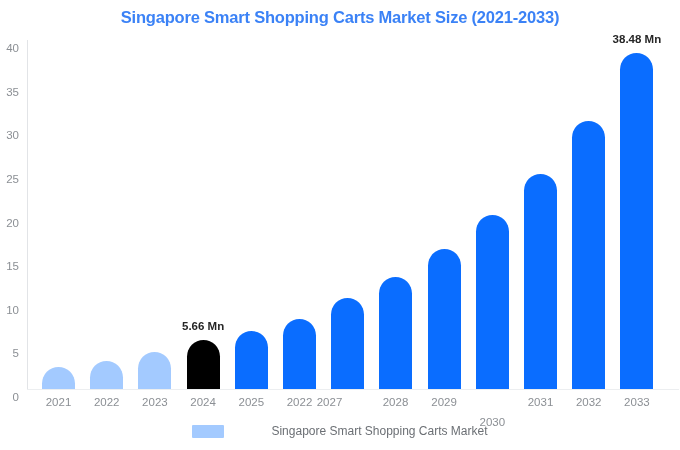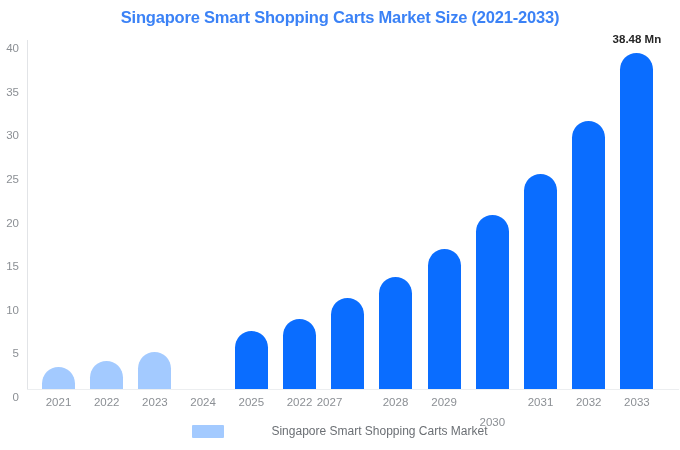--- a/index.html
+++ b/index.html
@@ -183,20 +183,24 @@
 
   <div id="plot-area">
       <div class="bar-slot" style="left: 15px; height: 349px;">
         <div class="bar light" title="2021: 2.5" style="height: 21.8125px;"></div>
       </div>
       <div class="bar-slot" style="left: 63.2px; height: 349px;">
         <div class="bar light" title="2022: 3.2" style="height: 27.92px;"></div>
       </div>
       <div class="bar-slot" style="left: 111.4px; height: 349px;">
         <div class="bar light" title="2023: 4.2" style="height: 36.645px;"></div>
+      </div>
+      <div class="bar-slot" style="left: 159.6px; height: 349px;">
+        <div class="bar dark" title="2024: 5.66" style="height: 49.3835px;"></div>
+        <div class="bar-label" style="bottom: 57.3835px;">5.66 Mn</div>
       </div>
       <div class="bar-slot" style="left: 207.8px; height: 349px;">
         <div class="bar primary" title="2025: 6.6" style="height: 57.585px;"></div>
       </div>
       <div class="bar-slot" style="left: 256px; height: 349px;">
         <div class="bar primary" title="2026: 8" style="height: 69.8px;"></div>
       </div>
       <div class="bar-slot" style="left: 304.2px; height: 349px;">
         <div class="bar primary" title="2027: 10.4" style="height: 90.74px;"></div>
       </div>

